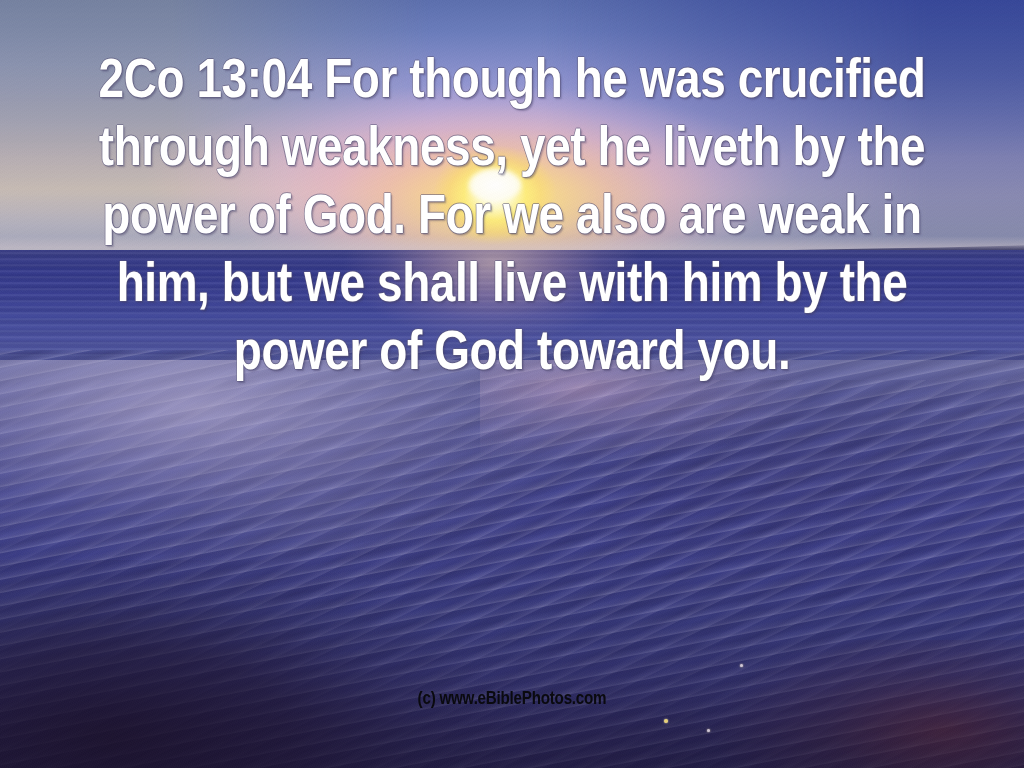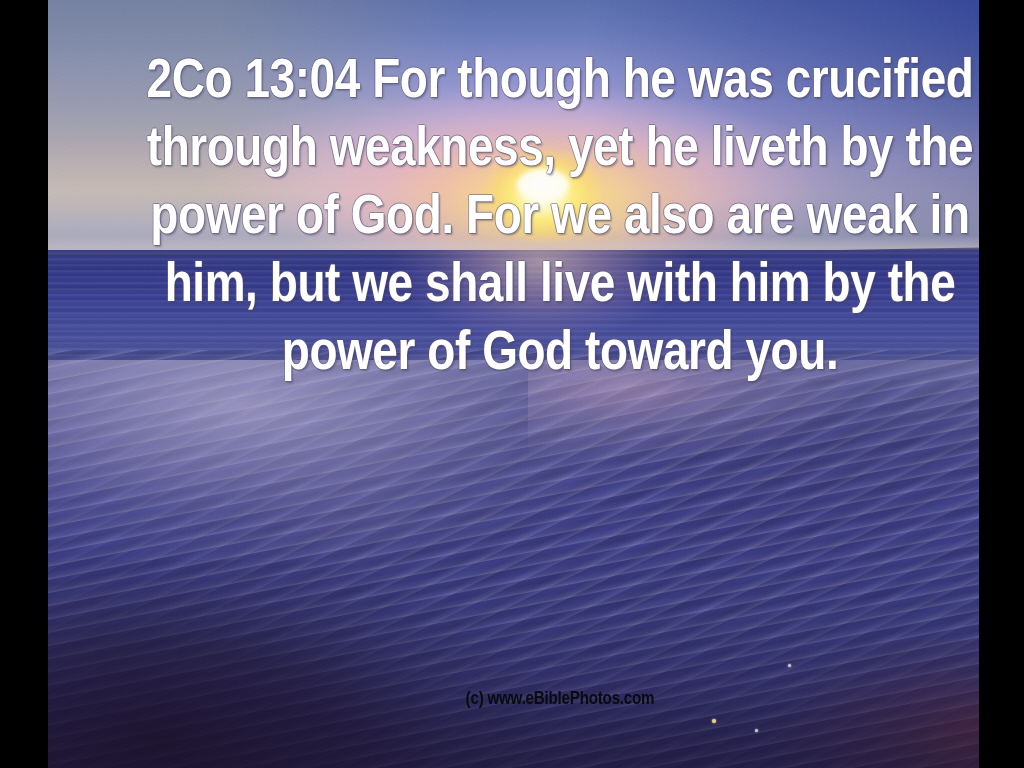--- a/index.html
+++ b/index.html
@@ -7,25 +7,24 @@
     margin: 0;
     padding: 0;
     background: #000;
   }
   body {
     font-family: "Liberation Sans", sans-serif;
   }
 
   #stage {
     position: relative;
-    width: 931px;
+    width: 1024px;
     height: 768px;
     overflow: hidden;
     background: #be185d;
-    margin-left: 48px;
   }
 
   
   .layer { position: absolute; }
 
   
   #sky {
     left: 0; top: 0; width: 1024px; height: 262px;
     background:
       linear-gradient(to bottom,

